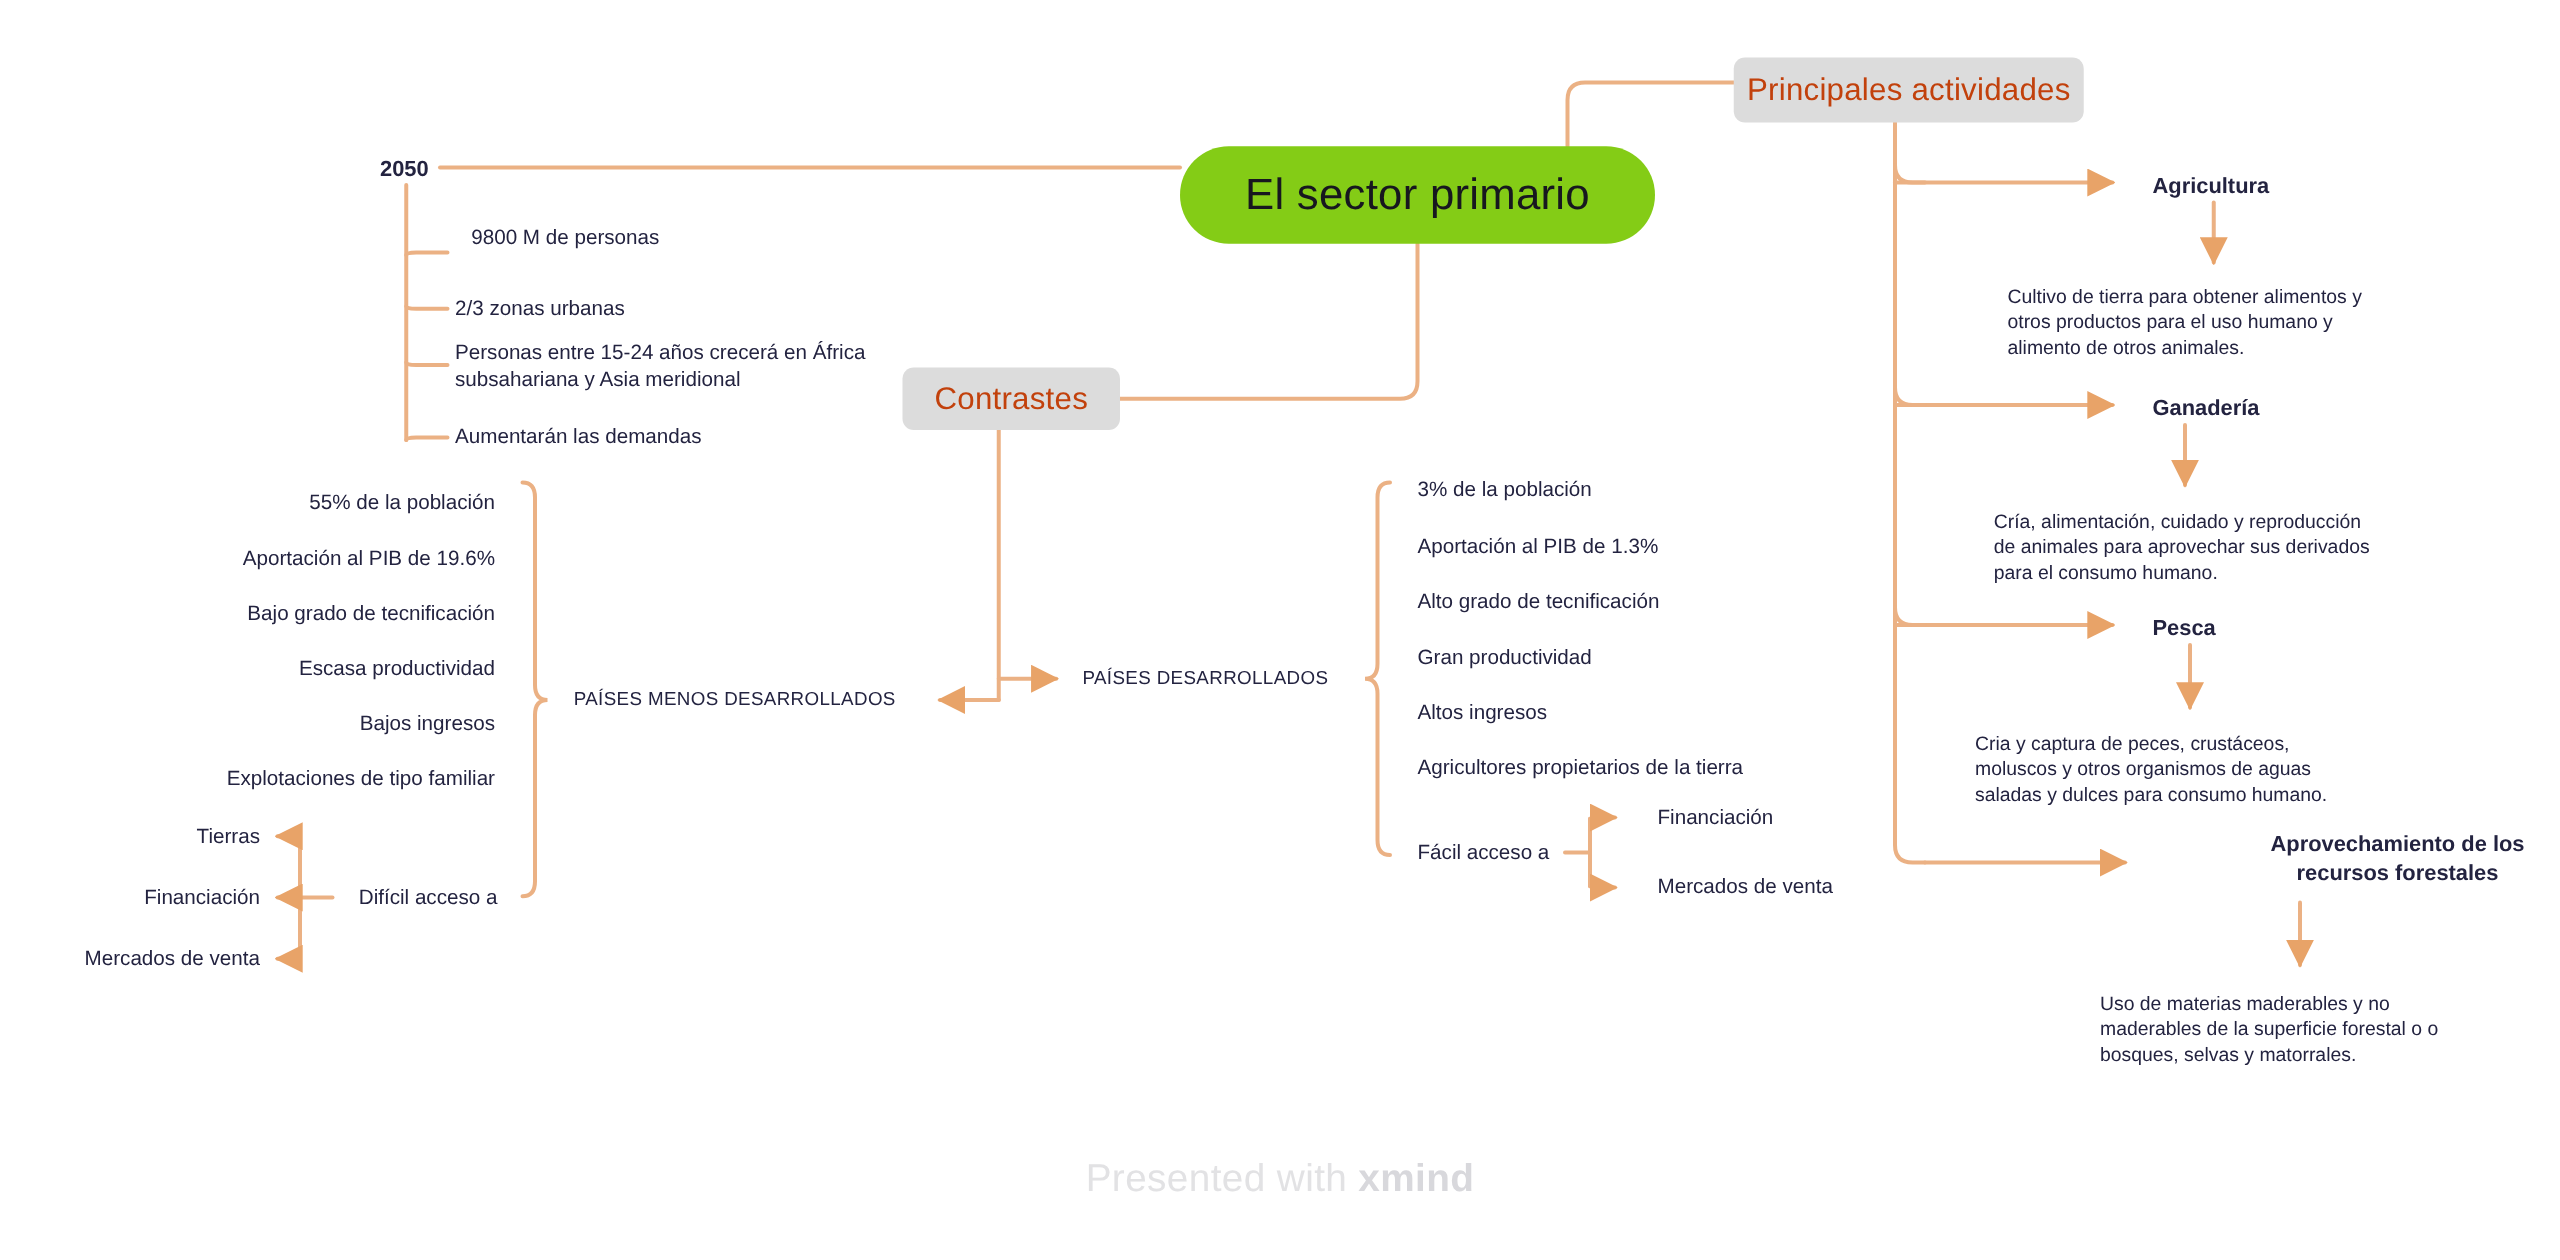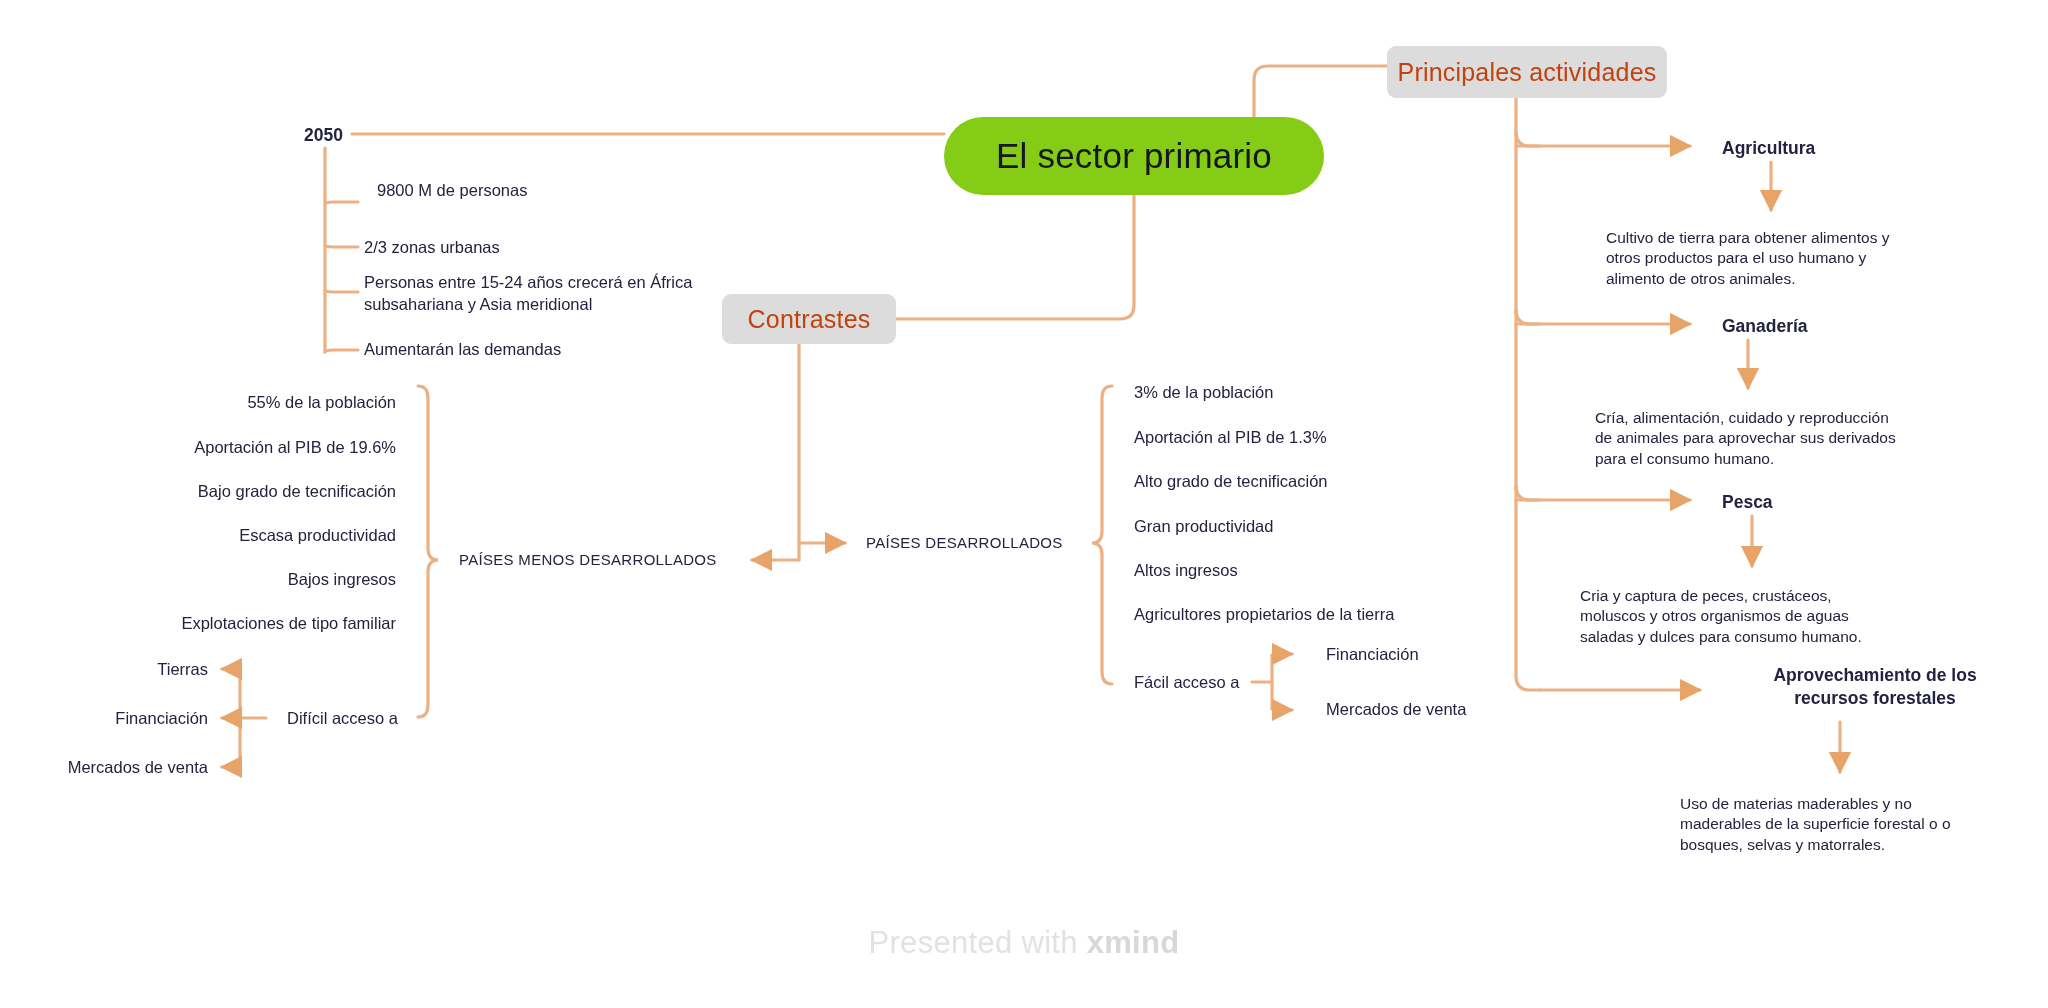--- a/index.html
+++ b/index.html
@@ -210,21 +210,21 @@
   <div class="node t-bold t-17 t-left" style="left:1722px; top:315px;">Ganadería</div>
   <div class="node t-15 t-left" style="left:1595px; top:408px;">Cría, alimentación, cuidado y reproducción
 de animales para aprovechar sus derivados
 para el consumo humano.</div>
 
   <div class="node t-bold t-17 t-left" style="left:1722px; top:491px;">Pesca</div>
   <div class="node t-15 t-left" style="left:1580px; top:586px;">Cria y captura de peces, crustáceos,
 moluscos y otros organismos de aguas
 saladas y dulces para consumo humano.</div>
 
-  <div class="node t-bold t-17 t-center" style="left:1748px; top:664px; width:254px;">Aprovechamiento de los
+  <div class="node t-bold t-17 t-center" style="left:1791px; top:664px; width:254px;">Aprovechamiento de los
 recursos forestales</div>
   <div class="node t-15 t-left" style="left:1680px; top:794px;">Uso de materias maderables y no
 maderables de la superficie forestal o o
 bosques, selvas y matorrales.</div>
 
   <div id="footer">
     <span>Presented with </span><span class="brand">xmind</span>
   </div>
 
 </div>

